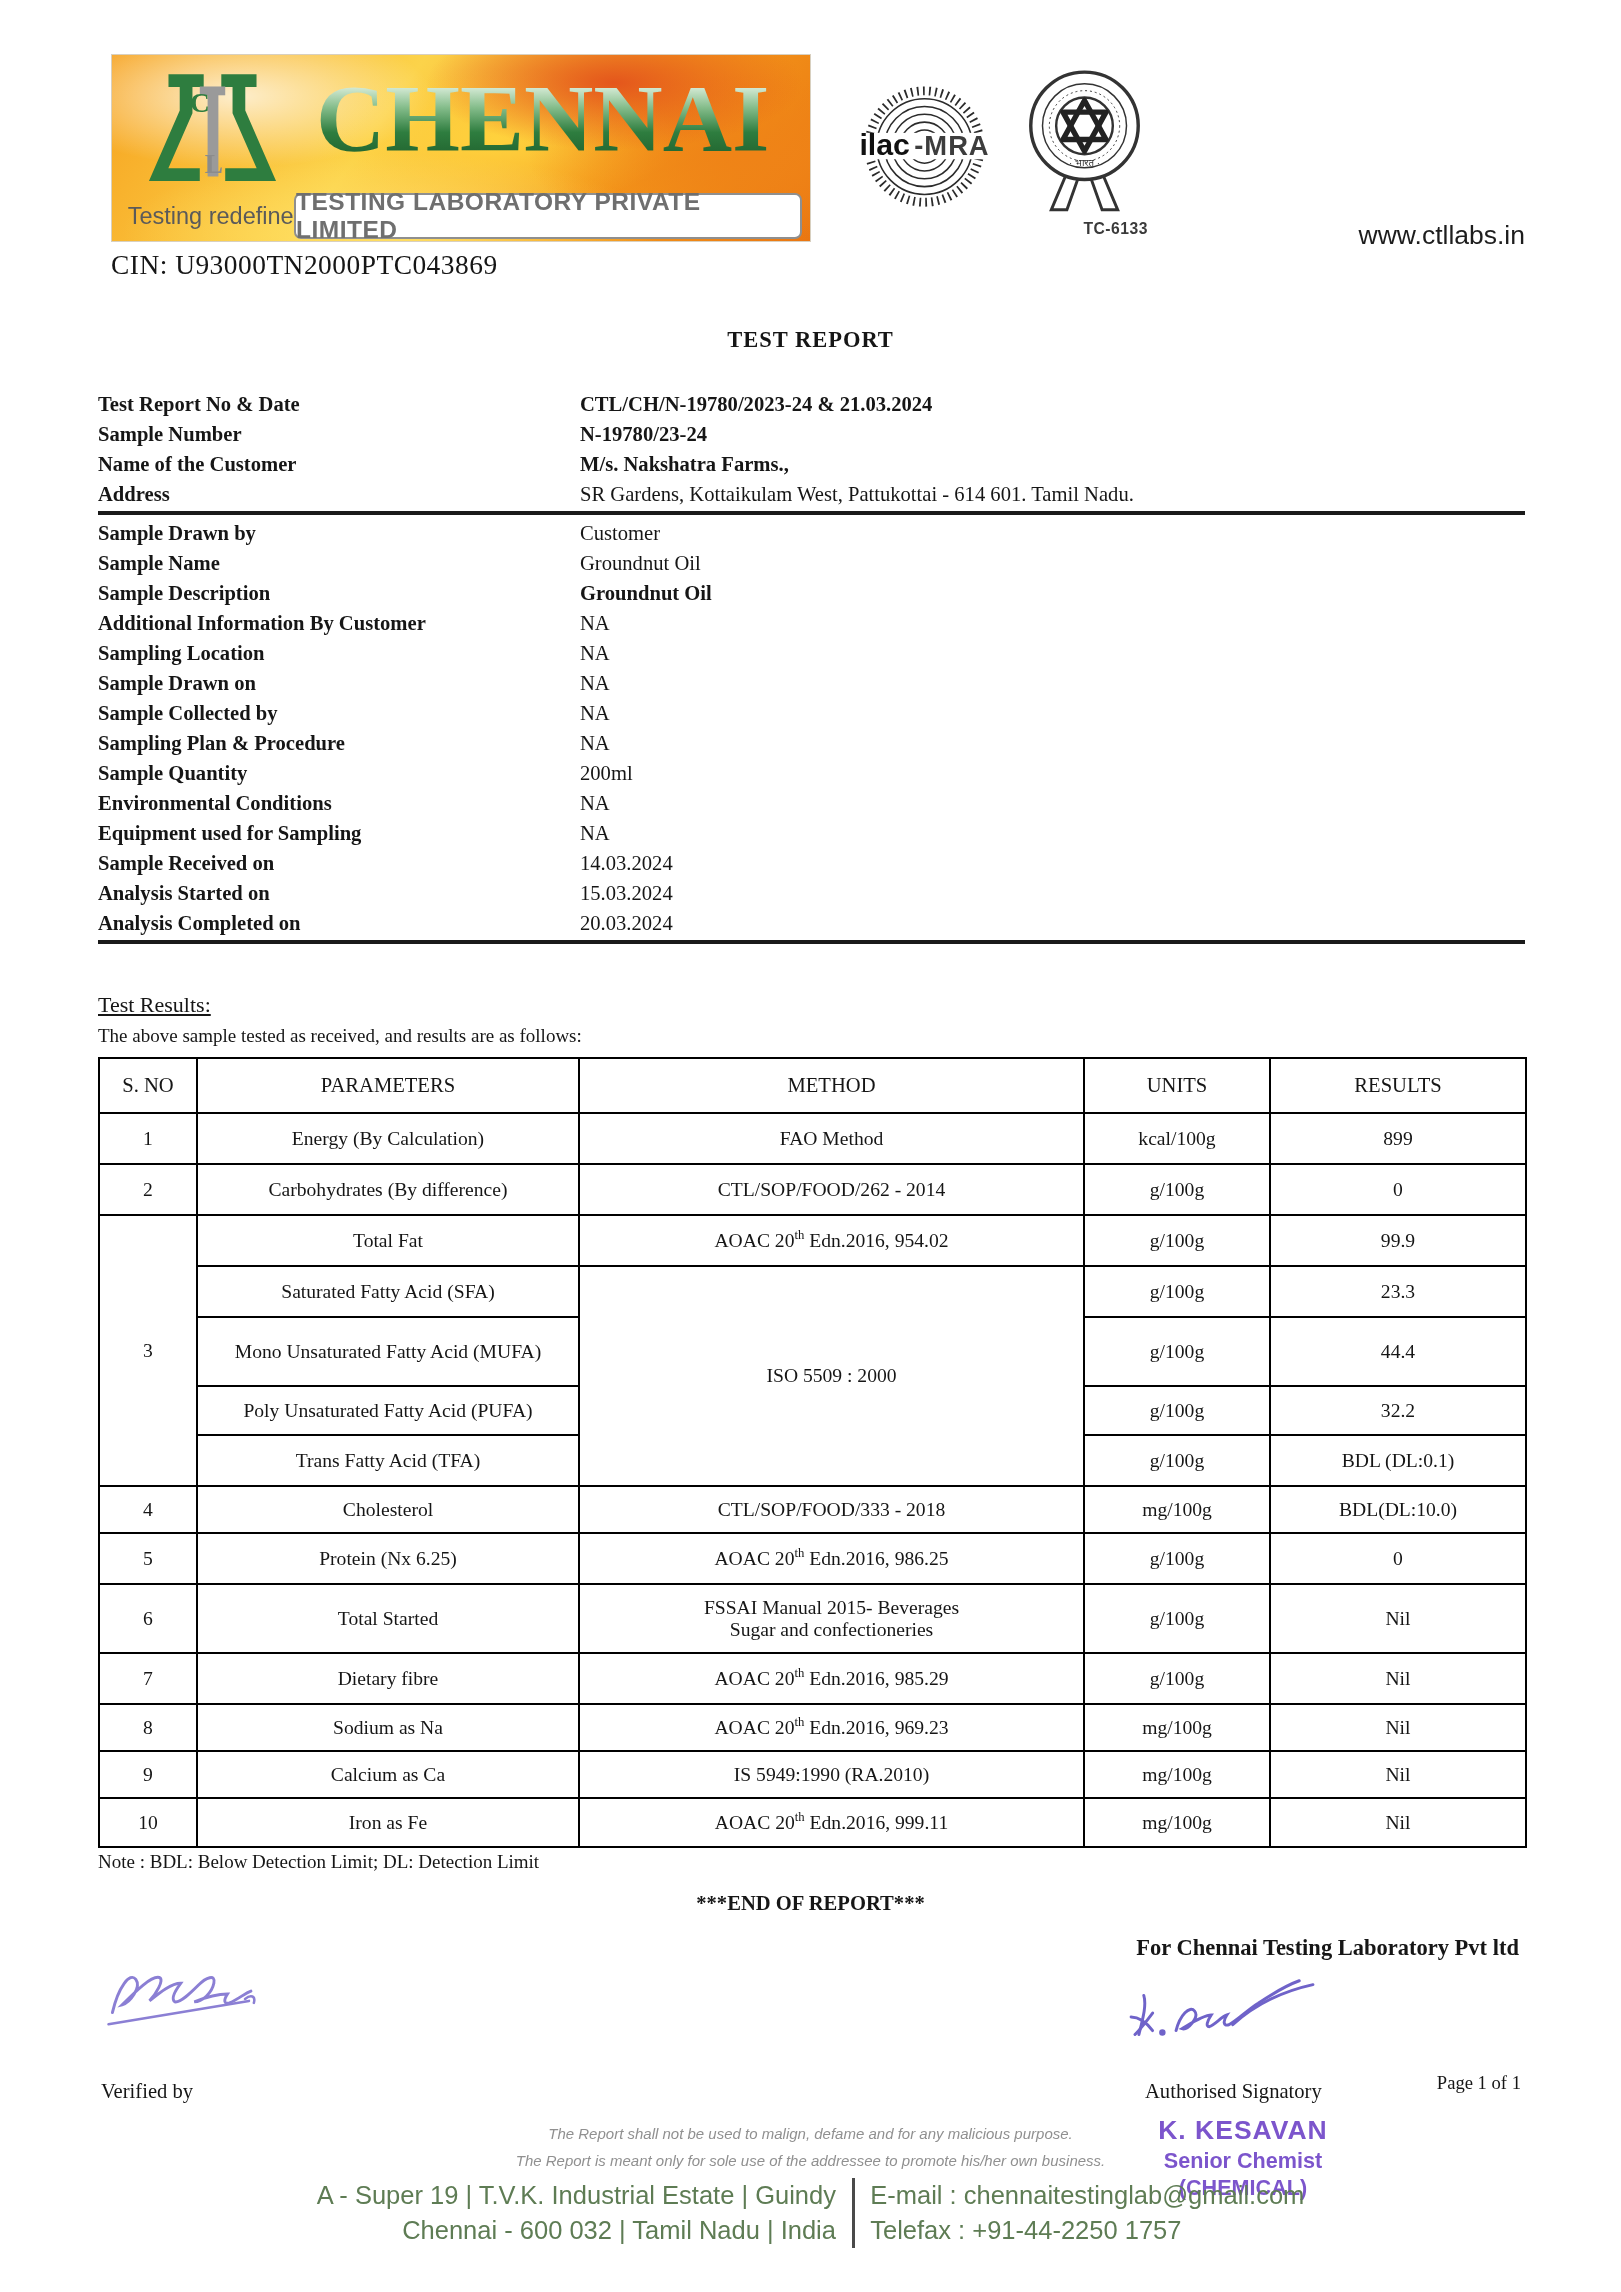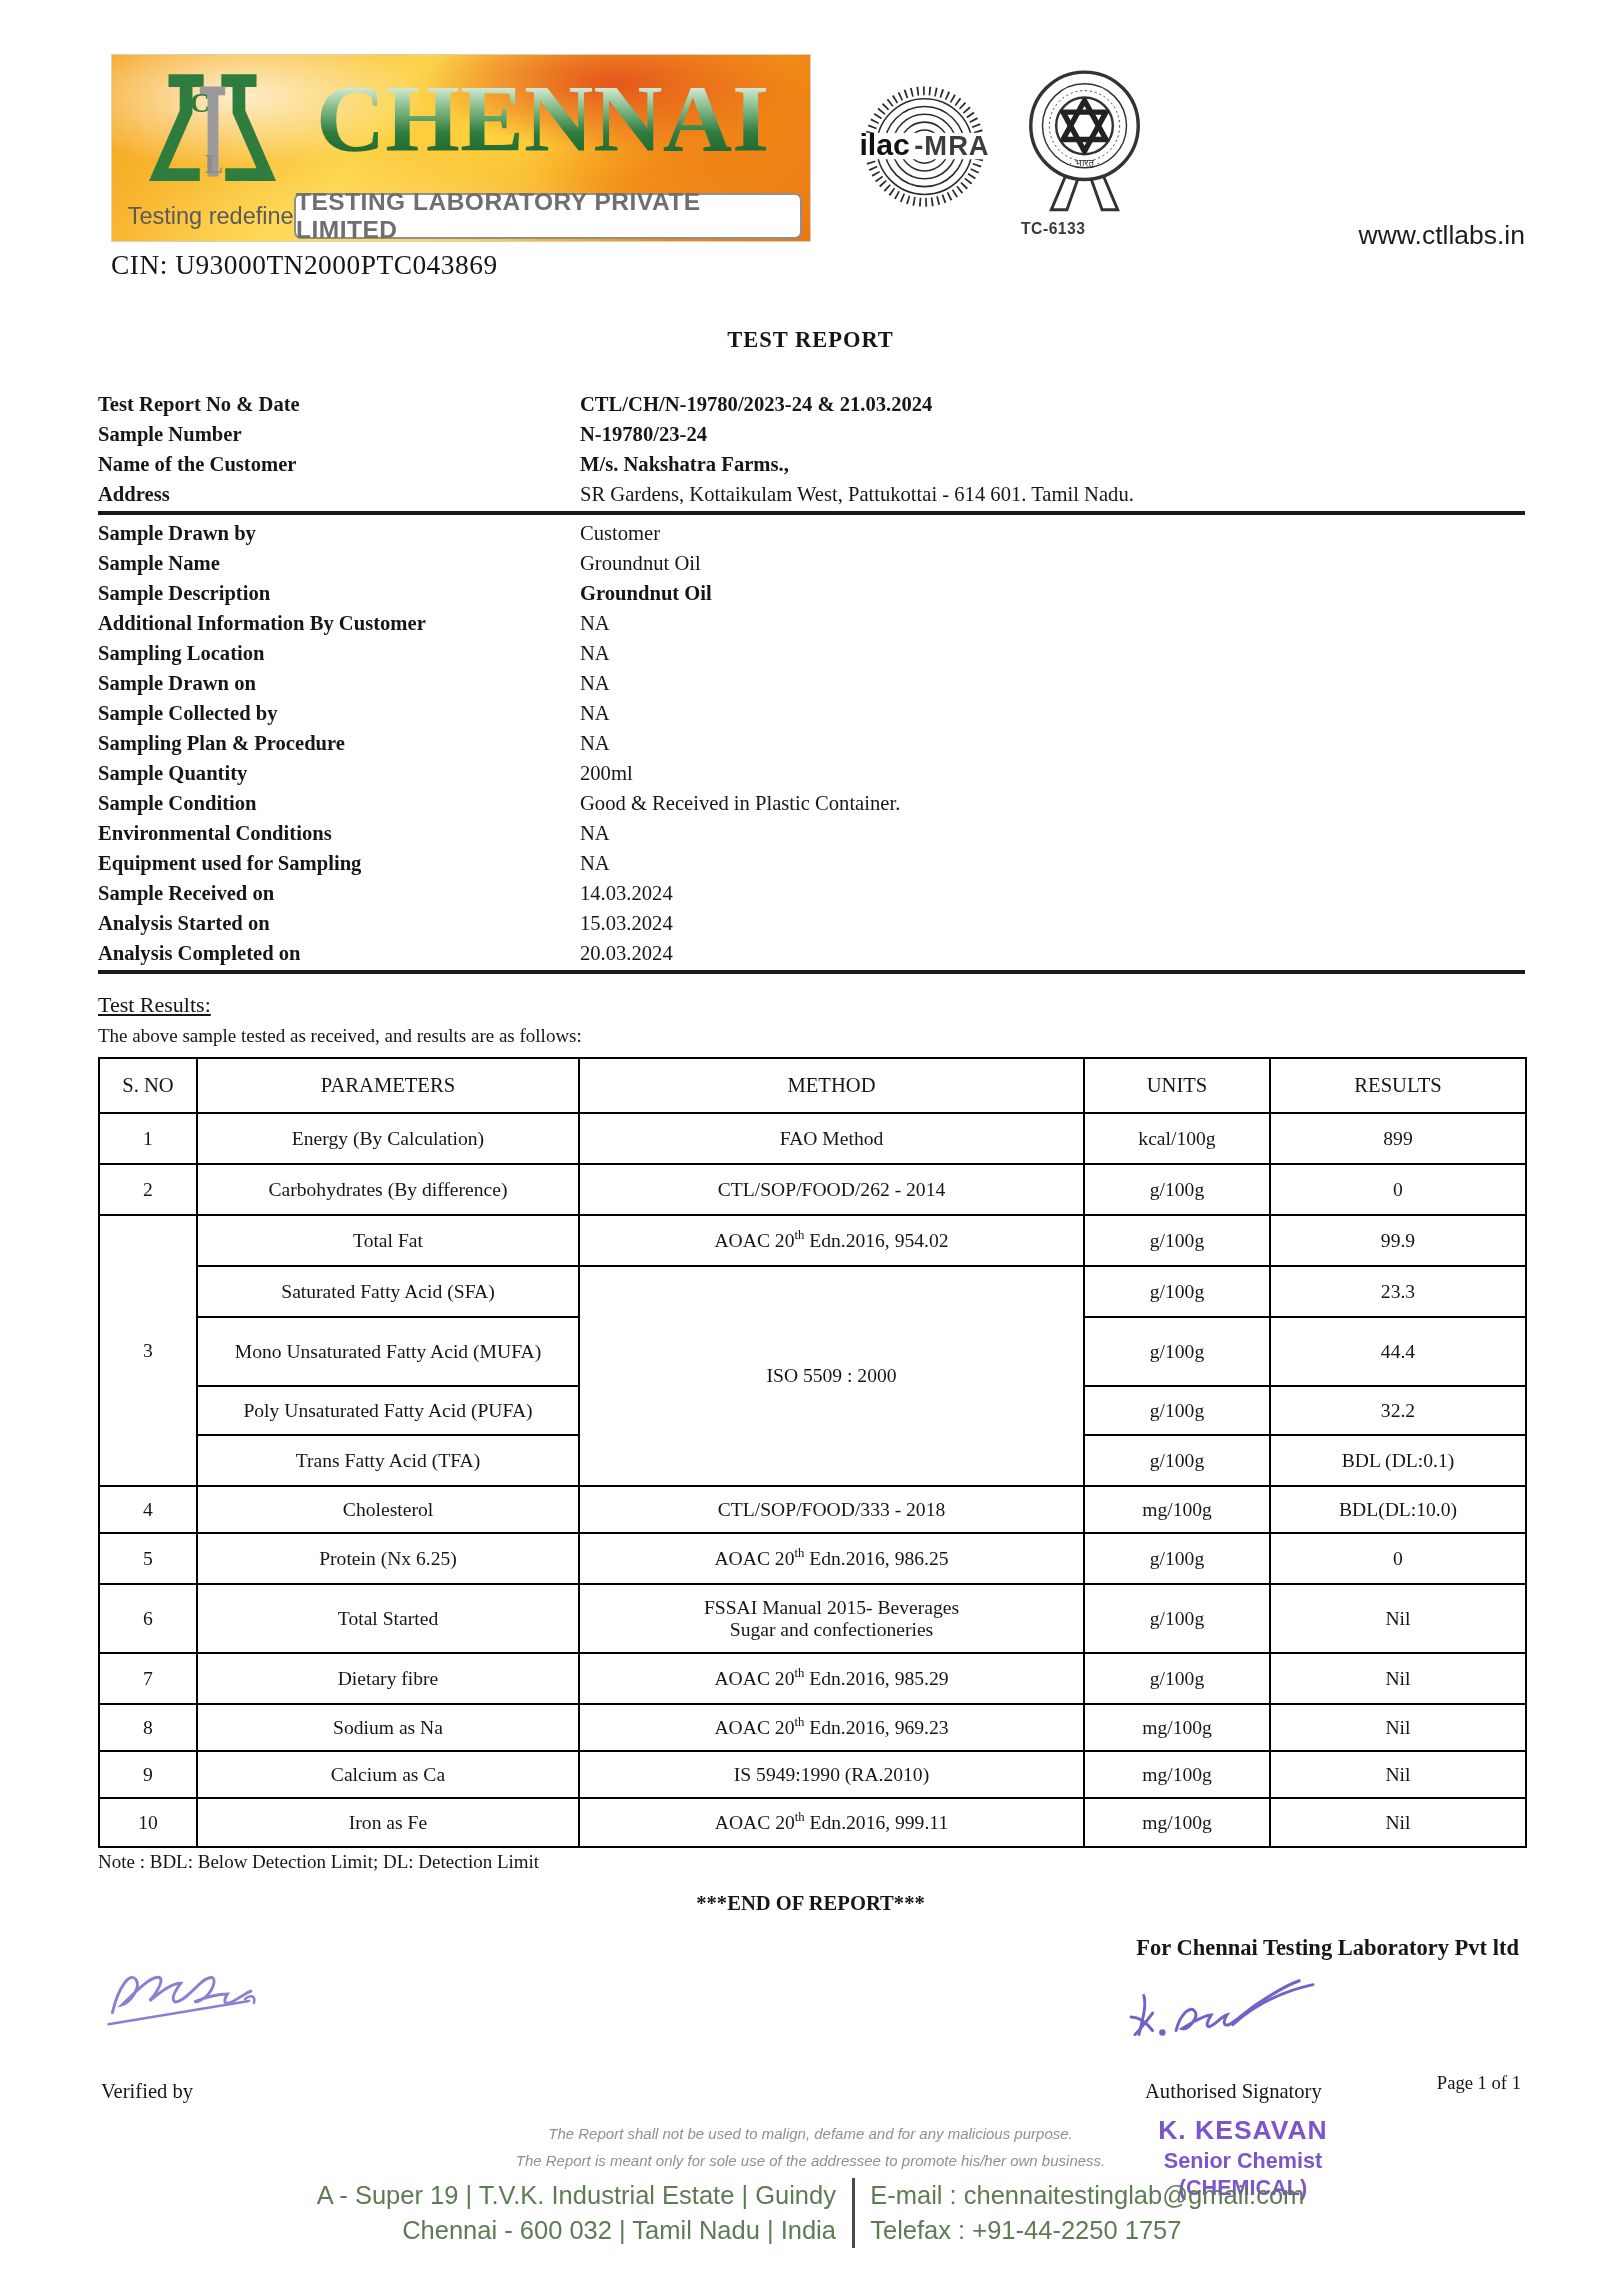--- a/index.html
+++ b/index.html
@@ -32,21 +32,21 @@
   .brand-pill {
     position:absolute; left:182px; top:138px; width:508px; height:46px;
     background:#ffffff; border:2px solid #8f8f8f; border-radius:7px;
     display:flex; align-items:center; justify-content:center;
     font-weight:bold; font-size:24.5px; color:#6f6f6f; letter-spacing:0.5px;
   }
   .tagline { position:absolute; left:15.7px; top:148px; font-size:23.5px; color:#5a5a5a; }
   .flask { position:absolute; left:27.4px; top:7.8px; }
 
   .seal-ilac { position:absolute; left:849px; top:84px; }
-  .seal-nabl { position:absolute; left:1021px; top:65px; width:127px; text-align:left; }
+  .seal-nabl { position:absolute; left:1021px; top:65px; width:127px; text-align:right; }
   .nabl-code { font-weight:bold; font-size:15.7px; color:#3a3a3a; margin-top:2px; letter-spacing:0.5px; }
   .website { position:absolute; top:220px; right:96px; font-size:26.5px; color:#1d1d1d; }
   .cin { position:absolute; left:111px; top:250px; font-size:27.4px; letter-spacing:0.5px; }
 
   
   .title { position:absolute; left:0; top:327px; width:100%; text-align:center;
            font-weight:bold; font-size:22.5px; letter-spacing:1px; }
   .block { position:absolute; left:98px; width:1427px; }
   .block1 { top:389px; border-bottom:4.9px solid #1a1a1a; padding-bottom:2px; }
   .block2 { top:518px; border-bottom:4.9px solid #1a1a1a; padding-bottom:2px; }
@@ -200,24 +200,20 @@
         <span class="k">Sample Collected by</span>
         <span class="v">NA</span>
       </div>
     <div class="kv">
         <span class="k">Sampling Plan &amp; Procedure</span>
         <span class="v">NA</span>
       </div>
     <div class="kv">
         <span class="k">Sample Quantity</span>
         <span class="v">200ml</span>
-      </div>
-    <div class="kv">
-        <span class="k">Sample Condition</span>
-        <span class="v">Good &amp; Received in Plastic Container.</span>
       </div>
     <div class="kv">
         <span class="k">Environmental Conditions</span>
         <span class="v">NA</span>
       </div>
     <div class="kv">
         <span class="k">Equipment used for Sampling</span>
         <span class="v">NA</span>
       </div>
     <div class="kv">

